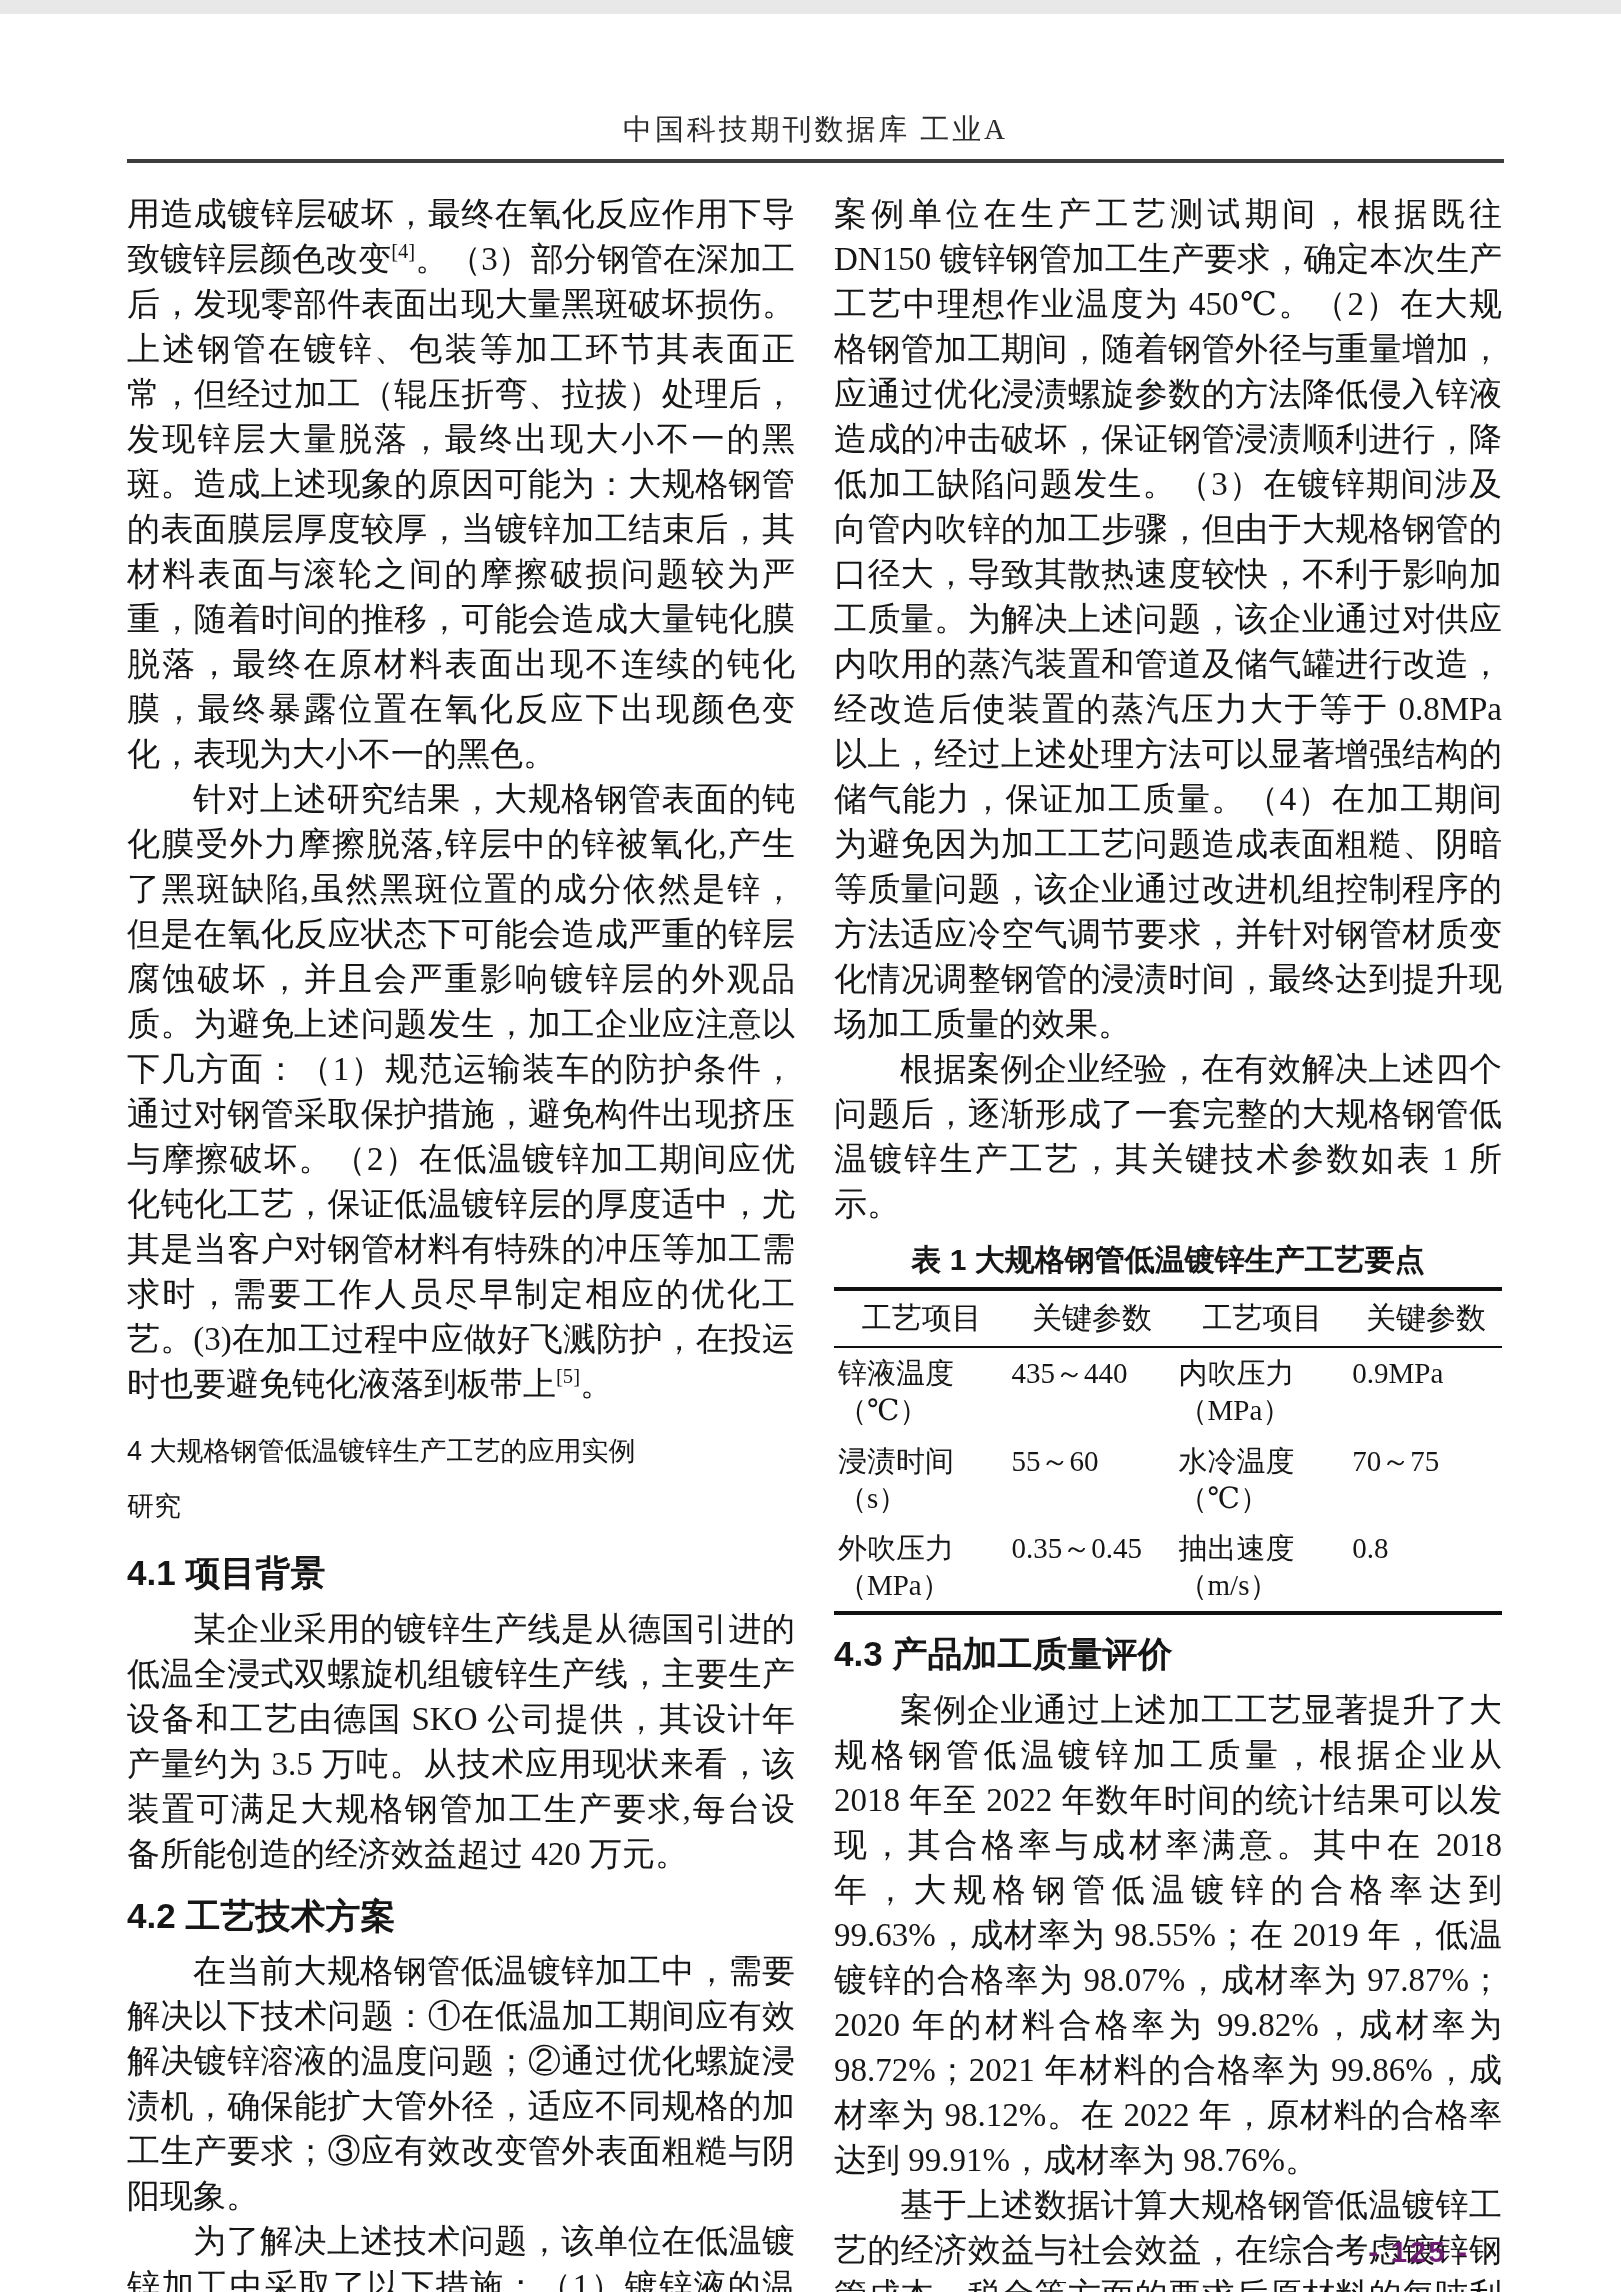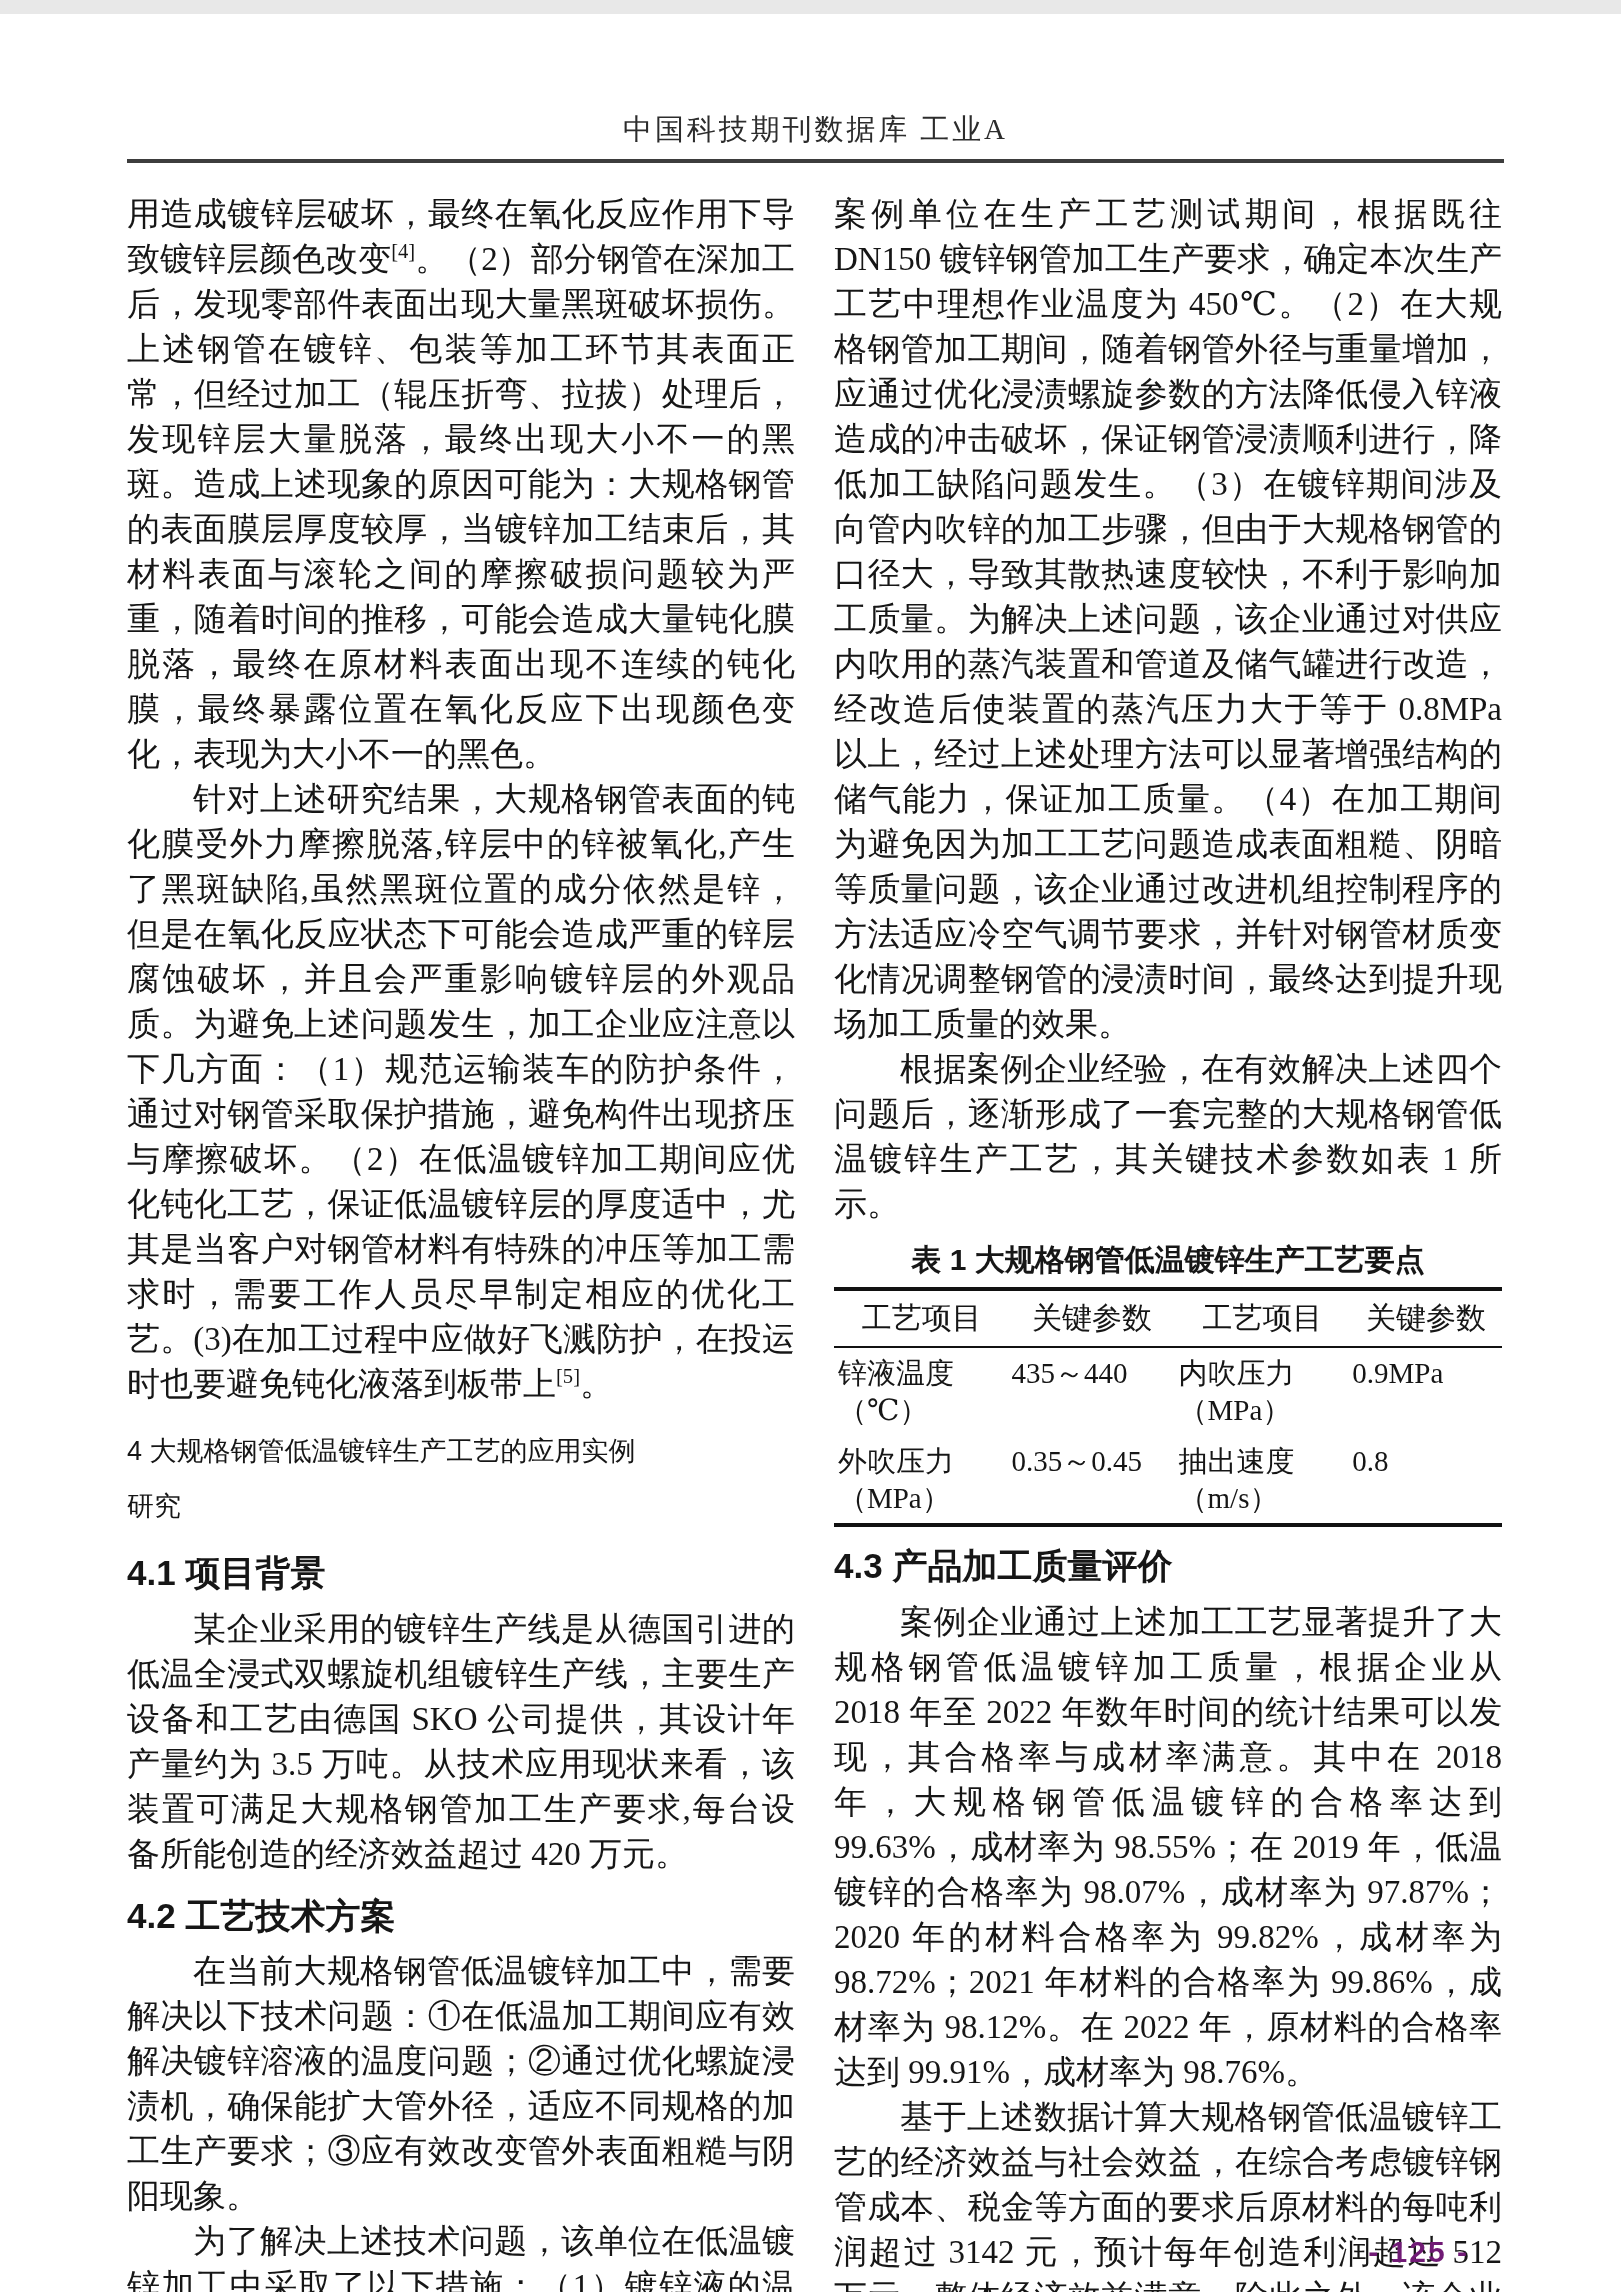--- a/index.html
+++ b/index.html
@@ -104,21 +104,21 @@
   <div class="content">
 
     <div class="page-header">
       <span>中国科技期刊数据库 工业A</span>
     </div>
     <div class="header-rule"></div>
 
     <div class="columns">
 
       <div class="col">
-        <p class="cont"><span>用造成镀锌层破坏，最终在氧化反应作用下导致镀锌层颜色改变</span><sup class="ref">[4]</sup><span>。（2）部分钢管在深加工后，发现零部件表面出现大量黑斑破坏损伤。上述钢管在镀锌、包装等加工环节其表面正常，但经过加工（辊压折弯、拉拔）处理后，发现锌层大量脱落，最终出现大小不一的黑斑。造成上述现象的原因可能为：大规格钢管的表面膜层厚度较厚，当镀锌加工结束后，其材料表面与滚轮之间的摩擦破损问题较为严重，随着时间的推移，可能会造成大量钝化膜脱落，最终在原材料表面出现不连续的钝化膜，最终暴露位置在氧化反应下出现颜色变化，表现为大小不一的黑色。</span></p>
+        <p class="cont"><span>用造成镀锌层破坏，最终在氧化反应作用下导致镀锌层颜色改变</span><sup class="ref">[4]</sup><span>。（3）部分钢管在深加工后，发现零部件表面出现大量黑斑破坏损伤。上述钢管在镀锌、包装等加工环节其表面正常，但经过加工（辊压折弯、拉拔）处理后，发现锌层大量脱落，最终出现大小不一的黑斑。造成上述现象的原因可能为：大规格钢管的表面膜层厚度较厚，当镀锌加工结束后，其材料表面与滚轮之间的摩擦破损问题较为严重，随着时间的推移，可能会造成大量钝化膜脱落，最终在原材料表面出现不连续的钝化膜，最终暴露位置在氧化反应下出现颜色变化，表现为大小不一的黑色。</span></p>
 
         <p><span>针对上述研究结果，大规格钢管表面的钝化膜受外力摩擦脱落,锌层中的锌被氧化,产生了黑斑缺陷,虽然黑斑位置的成分依然是锌，但是在氧化反应状态下可能会造成严重的锌层腐蚀破坏，并且会严重影响镀锌层的外观品质。为避免上述问题发生，加工企业应注意以下几方面：（1）规范运输装车的防护条件，通过对钢管采取保护措施，避免构件出现挤压与摩擦破坏。（2）在低温镀锌加工期间应优化钝化工艺，保证低温镀锌层的厚度适中，尤其是当客户对钢管材料有特殊的冲压等加工需求时，需要工作人员尽早制定相应的优化工艺。(3)在加工过程中应做好飞溅防护，在投运时也要避免钝化液落到板带上</span><sup class="ref">[5]</sup><span>。</span></p>
 
         <div class="sec-heading">4 大规格钢管低温镀锌生产工艺的应用实例
 研究</div>
 
         <div class="sub-heading">4.1 项目背景</div>
         <p>某企业采用的镀锌生产线是从德国引进的低温全浸式双螺旋机组镀锌生产线，主要生产设备和工艺由德国 SKO 公司提供，其设计年产量约为 3.5 万吨。从技术应用现状来看，该装置可满足大规格钢管加工生产要求,每台设备所能创造的经济效益超过 420 万元。</p>
 
         <div class="sub-heading">4.2 工艺技术方案</div>
@@ -144,20 +144,27 @@
           <tbody>
             <tr>
               <td>锌液温度
 （℃）</td>
               <td>435～440</td>
               <td>内吹压力
 （MPa）</td>
               <td>0.9MPa</td>
             </tr>
             <tr>
+              <td>浸渍时间（s）</td>
+              <td>55～60</td>
+              <td>水冷温度
+（℃）</td>
+              <td>70～75</td>
+            </tr>
+            <tr>
               <td>外吹压力
 （MPa）</td>
               <td>0.35～0.45</td>
               <td>抽出速度
 （m/s）</td>
               <td>0.8</td>
             </tr>
           </tbody>
         </table>
 

